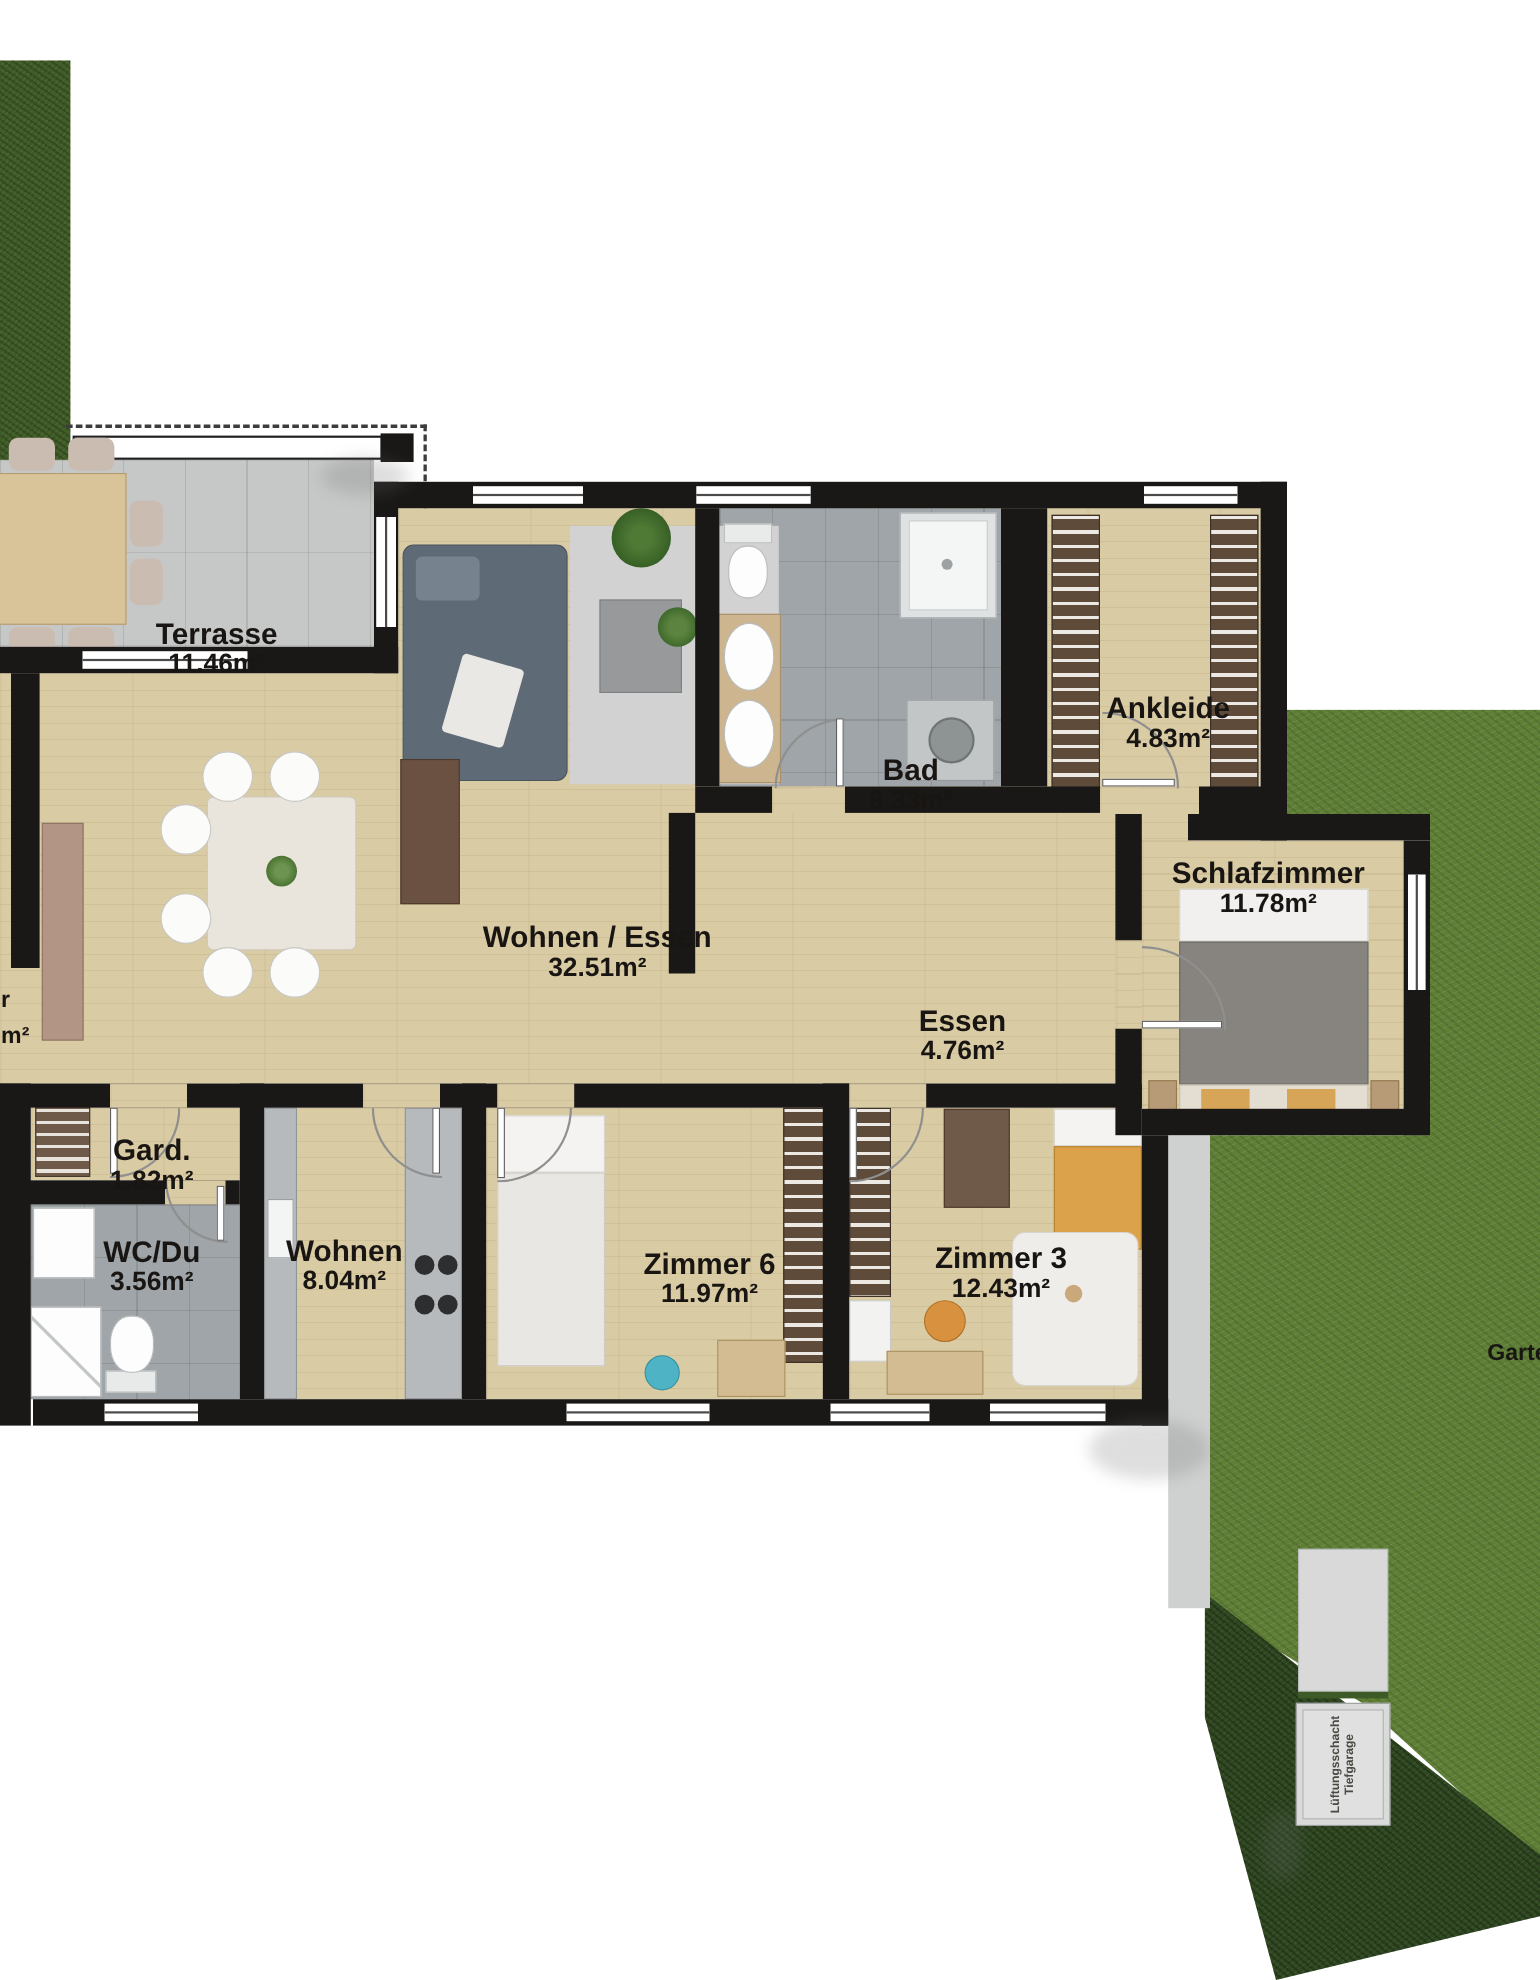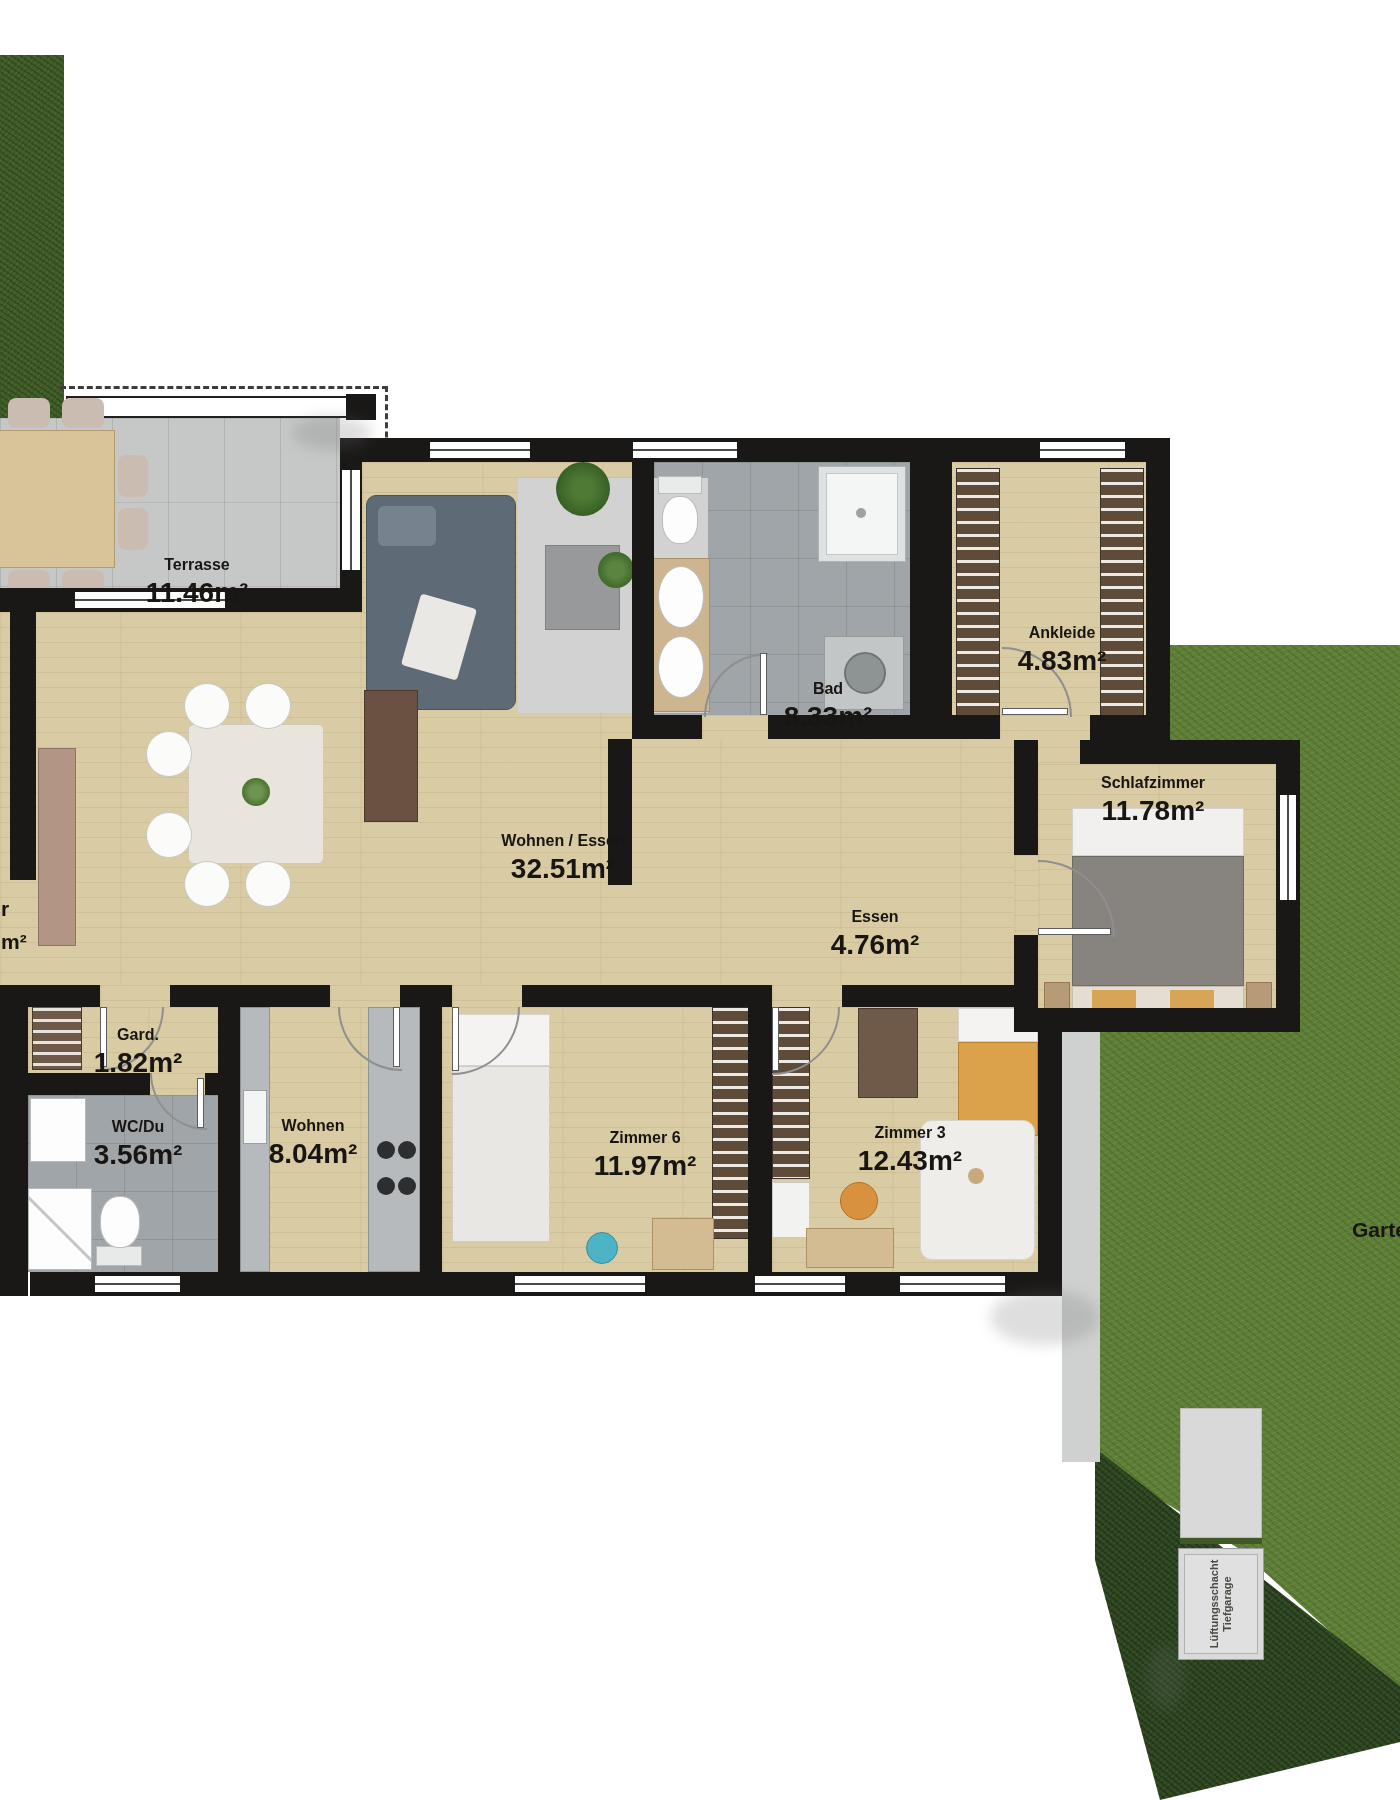--- a/index.html
+++ b/index.html
@@ -32,22 +32,22 @@
   .arc{position:absolute;border:2px solid #8f8f8f;background:transparent;}
   .leaf{position:absolute;background:#fff;border:1px solid #5d5d5d;box-sizing:border-box;}
   .hangers{position:absolute;background-color:#5f4b3a;border:1px solid #3a2f26;box-sizing:border-box;
         background-image:repeating-linear-gradient(180deg,rgba(252,250,246,.9) 0 3px,rgba(0,0,0,0) 3px 13px);}
   .hooks{position:absolute;background-color:#6f5948;border:1px solid #463a2f;box-sizing:border-box;
         background-image:repeating-linear-gradient(180deg,rgba(252,250,246,.85) 0 3px,rgba(0,0,0,0) 3px 11px);}
   .f{position:absolute;box-sizing:border-box;}
   .shadow{position:absolute;background:#6b6b6b;opacity:.22;filter:blur(7px);border-radius:50%;}
   .lbl{position:absolute;transform:translateX(-50%);text-align:center;color:#181512;
        font-weight:bold;white-space:nowrap;z-index:60;}
-  .lbl .l1{font-size:16px;line-height:28px;}
-  .lbl .l2{font-size:28px;line-height:28px;}
+  .lbl .l1{font-size:27px;line-height:28px;margin-top:11px;}
+  .lbl .l2{font-size:24px;line-height:28px;}
   .sideLbl{position:absolute;color:#181512;font-weight:bold;white-space:nowrap;z-index:60;font-size:21px;line-height:33px;}
   .dashedOutline{position:absolute;border-top:3px dashed #3c3c3c;border-right:3px dashed #3c3c3c;box-sizing:border-box;}
   .parapet{position:absolute;border:2px solid #202020;box-sizing:border-box;background:transparent;}
   .shaftBox{position:absolute;background:#d9dad9;border:1px solid #9b9e9e;box-sizing:border-box;
             display:flex;align-items:center;justify-content:center;z-index:5;}
   .shaftInner{position:absolute;left:5px;top:5px;right:5px;bottom:5px;border:1px solid #aeb1b0;background:#dfe0df;}
   .shaftText{position:relative;transform:rotate(-90deg);font-size:11px;line-height:13px;font-weight:bold;
              color:#4a4a44;text-align:center;white-space:nowrap;}
   .circ{border-radius:50%;}
 </style>
@@ -231,21 +231,21 @@
   <div class="leaf" style="left:1002px;top:708px;width:66px;height:7px;"></div>
 
   <div class="shadow" style="left:990px;top:1290px;width:110px;height:55px;"></div>
   <div class="shadow" style="left:1148px;top:1645px;width:36px;height:66px;"></div>
   <div class="shadow" style="left:292px;top:416px;width:80px;height:34px;"></div>
 
   <div class="lbl" style="left:197px;top:551px;">
     <div class="l1">Terrasse</div>
     <div class="l2">11.46m²</div>
   </div>
-  <div class="lbl" style="left:563px;top:827px;text-align:center;">
+  <div class="lbl" style="left:543px;top:827px;text-align:center;">
     <div class="l1">Wohnen / Essen</div>
     <div class="l2">32.51m²</div>
   </div>
   <div class="lbl" style="left:828px;top:675px;">
     <div class="l1">Bad</div>
     <div class="l2">8.33m²</div>
   </div>
   <div class="lbl" style="left:1062px;top:619px;">
     <div class="l1">Ankleide</div>
     <div class="l2">4.83m²</div>

